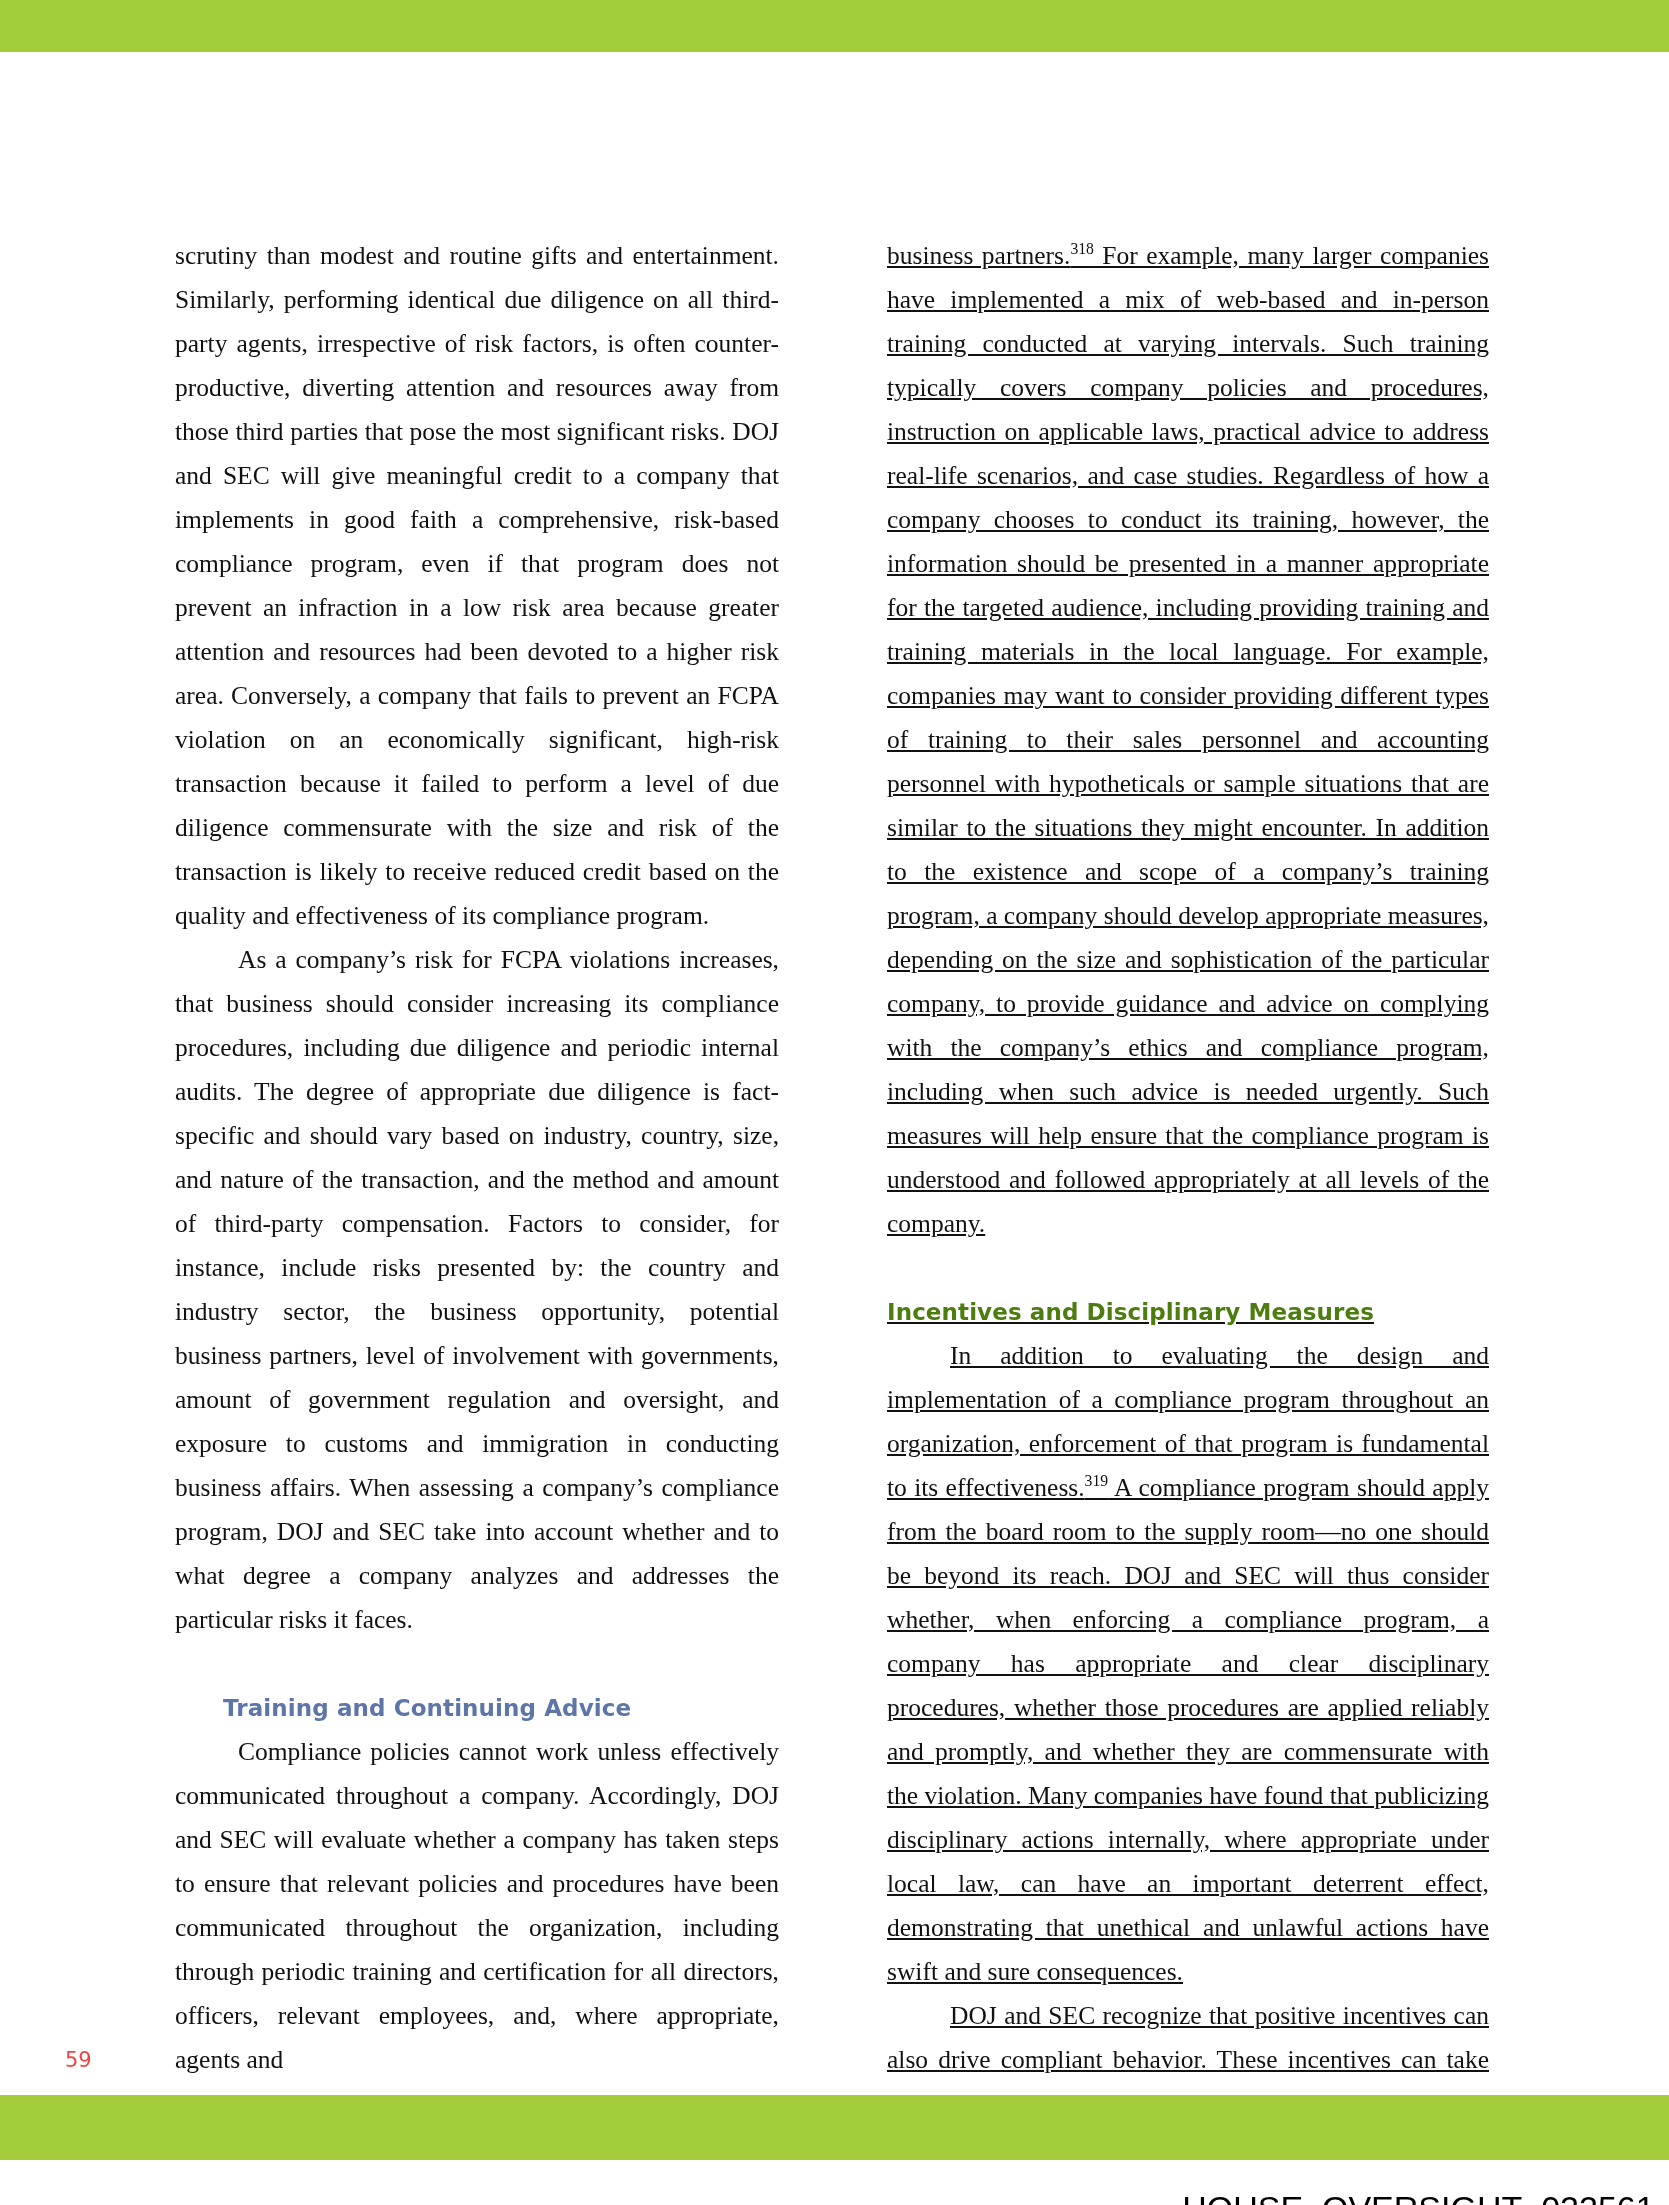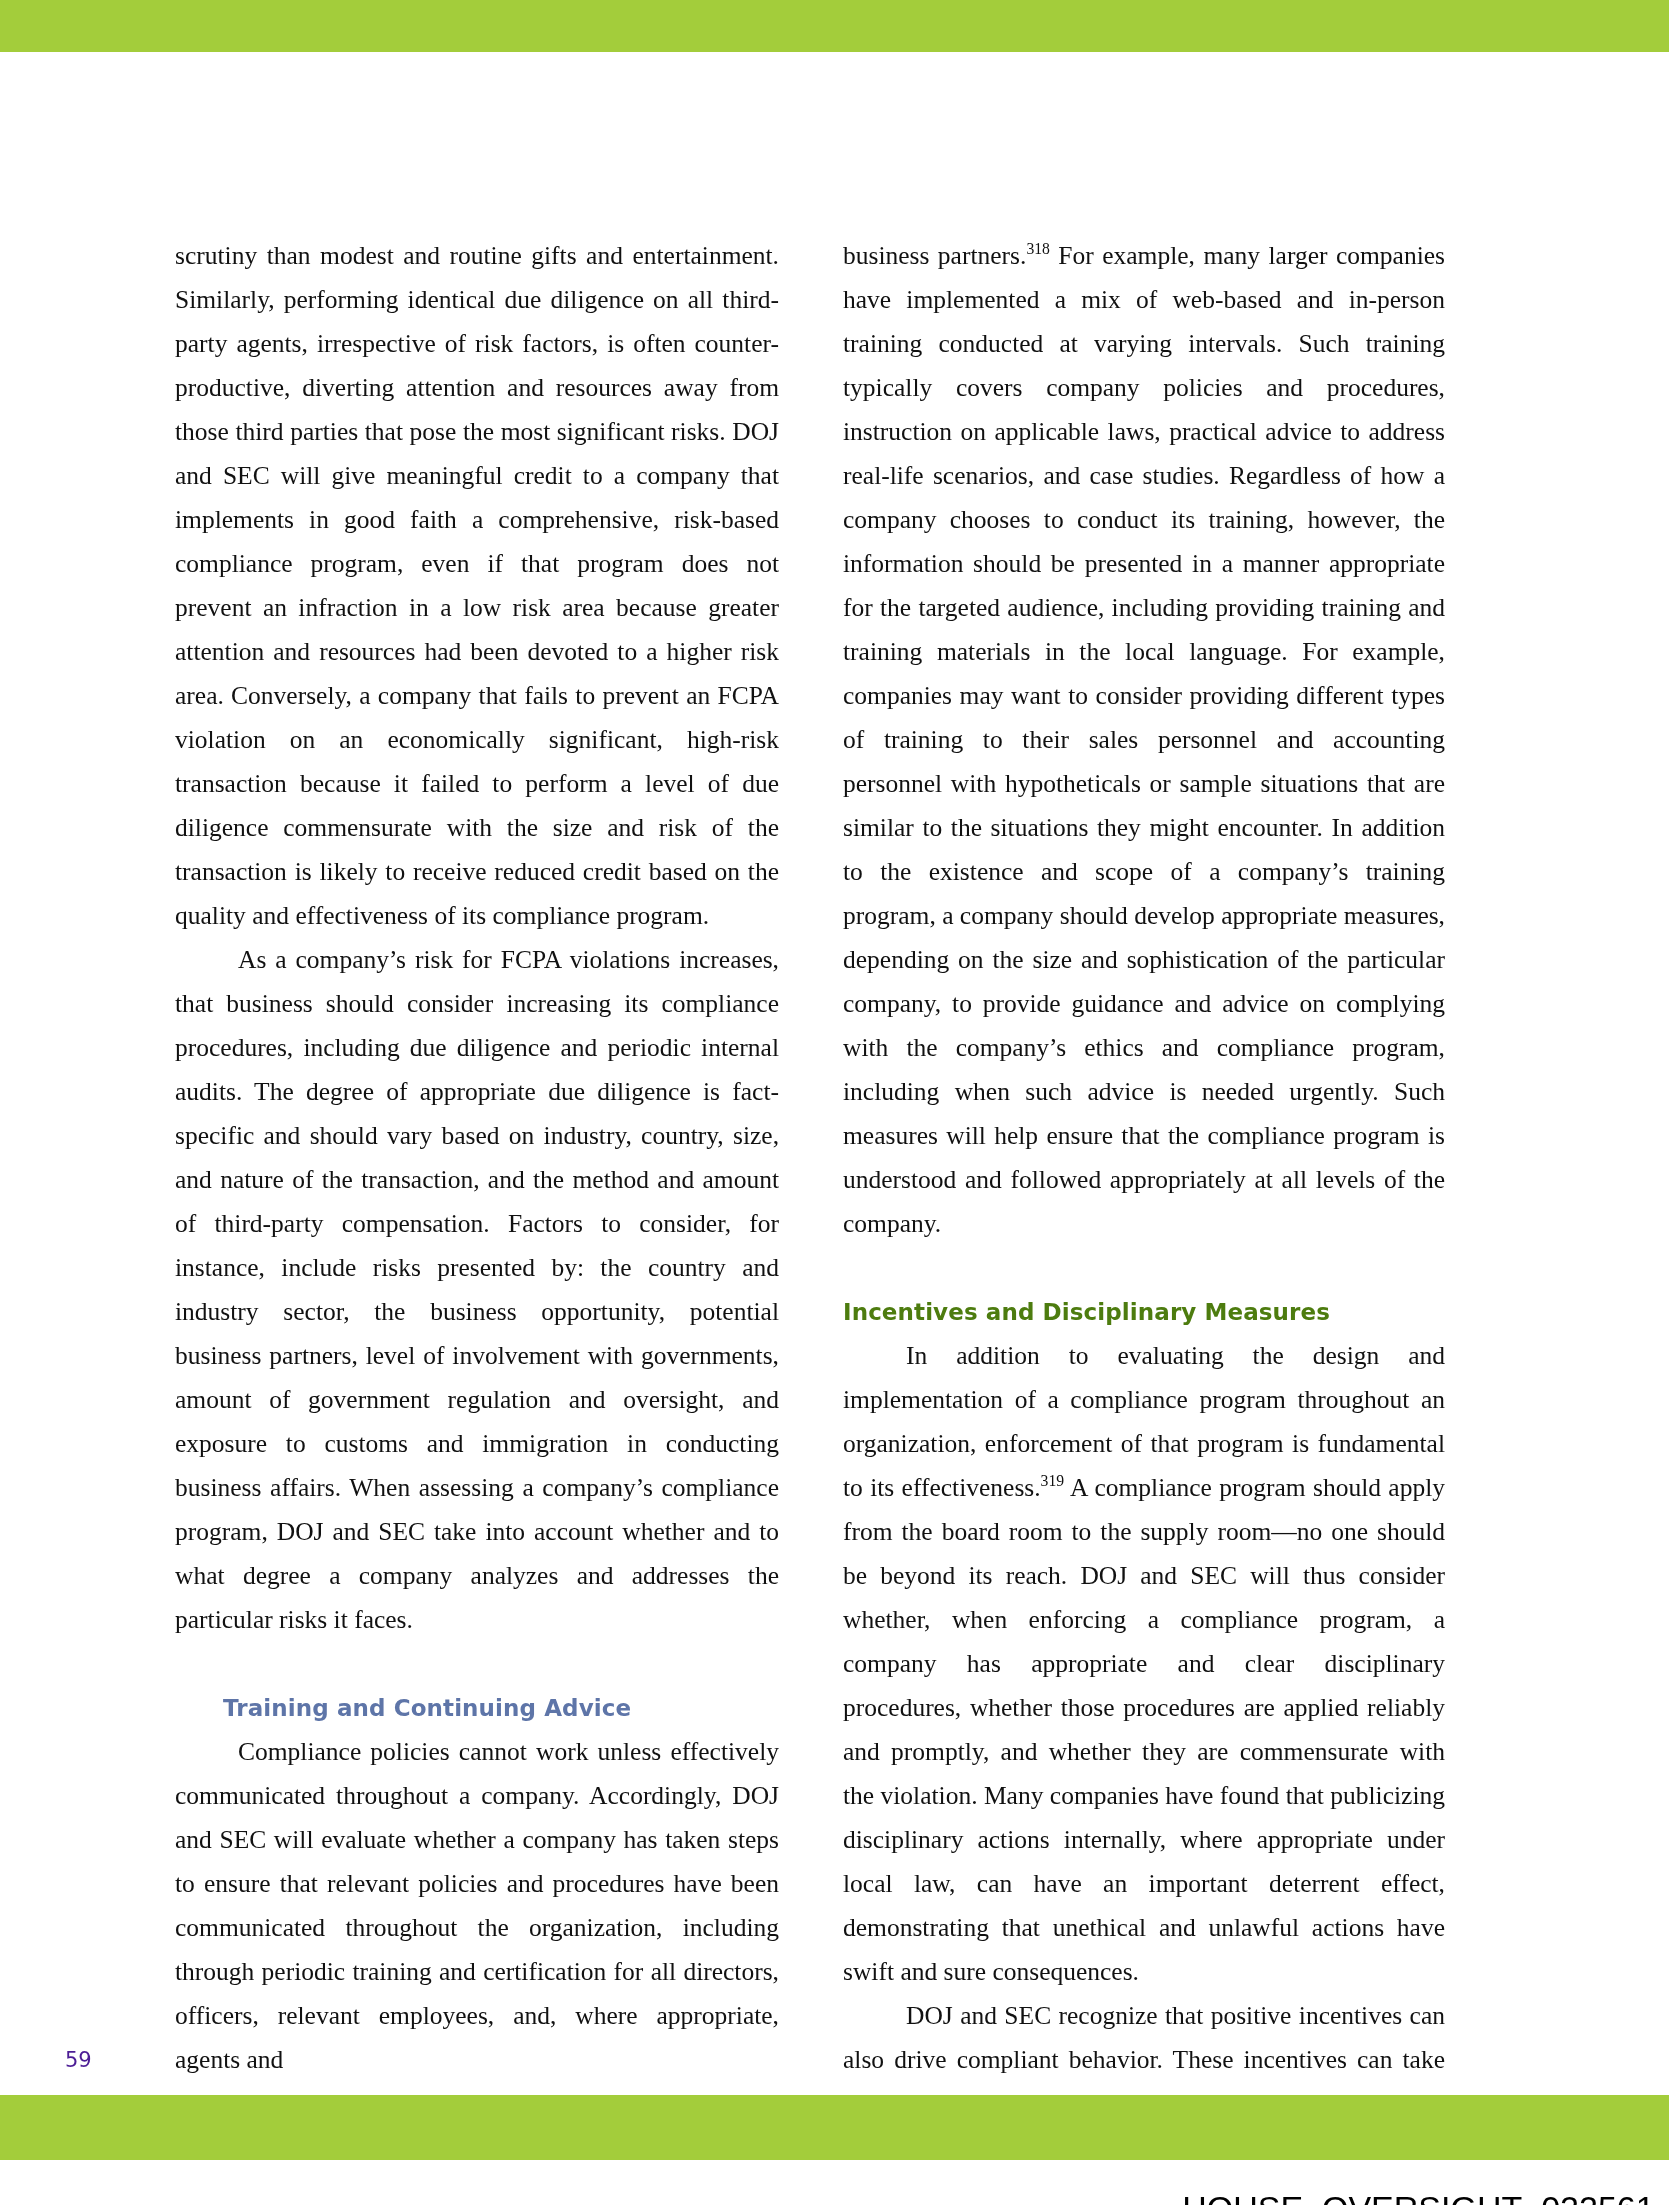--- a/index.html
+++ b/index.html
@@ -27,21 +27,21 @@
     .column {
       position: absolute;
       top: 234px;
       width: 604px;
       font-size: 25.5px;
       line-height: 44px;
       text-align: justify;
       hyphens: manual;
     }
     .column.left { left: 175px; }
-    .column.right { left: 843px; width: 602px; }
+    .column.right { left: 887px; width: 602px; text-decoration: underline; }
 
     .column p {
       margin: 0;
       text-indent: 0;
     }
     .column p.indent { text-indent: 63px; }
 
     .heading {
       font-family: "DejaVu Sans", "Liberation Sans", sans-serif;
       font-weight: bold;
@@ -58,21 +58,21 @@
       line-height: 0;
       vertical-align: 10.5px;
     }
 
     .page-number {
       position: absolute;
       left: 65px;
       top: 2048px;
       font-family: "DejaVu Sans", "Liberation Sans", sans-serif;
       font-size: 21px;
-      color: #4c1d95;
+      color: #ef4444;
     }
     .bates {
       position: absolute;
       right: 14.4px;
       top: 2161px;
       font-family: "Liberation Sans", "DejaVu Sans", sans-serif;
       font-size: 34px;
       color: #000;
       letter-spacing: 0px;
       margin-top: 28px;

